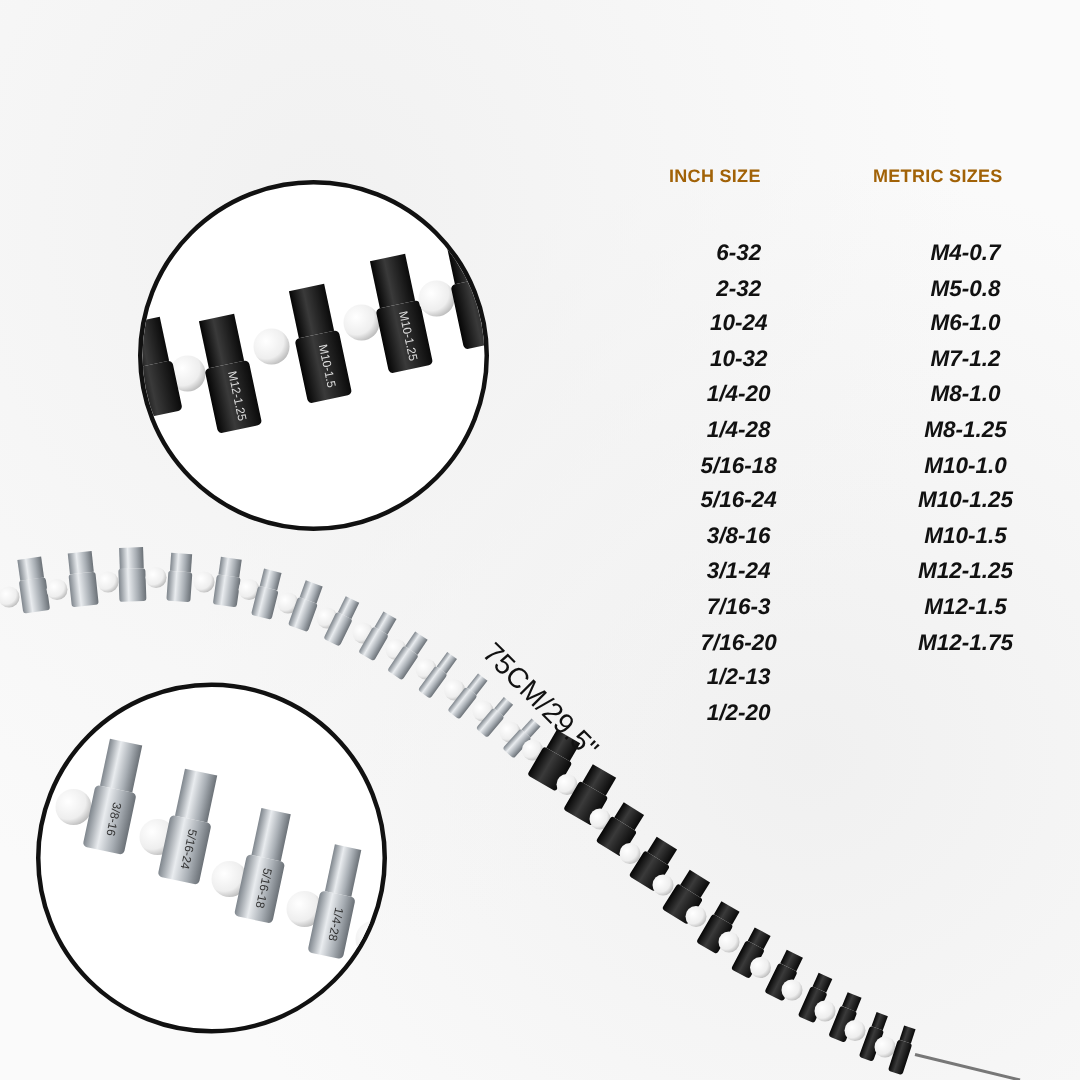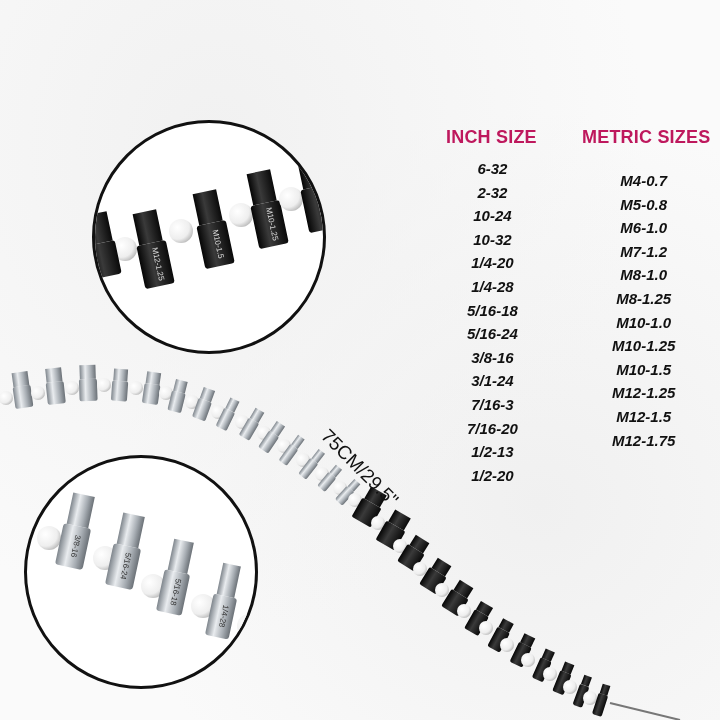--- a/index.html
+++ b/index.html
@@ -1,21 +1,21 @@
 <!DOCTYPE html>
 <html><head>
 <meta charset="utf-8">
 <style>
   html,body{margin:0;padding:0;}
   body{width:720px;height:720px;overflow:hidden;background:#fbfbfb;position:relative;font-family:"Liberation Sans",sans-serif;}
   .bg{position:absolute;inset:0;background:
      radial-gradient(ellipse at 30% 20%, #f1f1f1 0%, rgba(255,255,255,0) 60%),
      radial-gradient(ellipse at 75% 70%, #f0f0f0 0%, rgba(255,255,255,0) 55%),
      #fafafa;}
-  .col-head{position:absolute;top:127px;font-weight:bold;font-size:18px;color:#be185d;letter-spacing:0.2px;}
+  .col-head{position:absolute;top:110px;font-weight:bold;font-size:12px;color:#a16207;letter-spacing:0.2px;}
   .col-list{position:absolute;top:157px;margin:0;padding:0;list-style:none;}
   .col-list li{height:23.6px;line-height:23.6px;font-weight:bold;font-style:italic;font-size:15px;color:#111;text-align:center;}
   .length-label{position:absolute;left:332px;top:425px;transform:rotate(45deg);transform-origin:left top;font-size:19px;color:#111;white-space:nowrap;}
   .zoom-circle{position:absolute;border:3px solid #111;border-radius:50%;background:#fff;overflow:hidden;}
   svg{position:absolute;left:0;top:0;}
 </style>
 </head>
 <body>
 
 <div class="bg"></div>
@@ -259,21 +259,21 @@
   <li>5/16-18</li>
   <li>5/16-24</li>
   <li>3/8-16</li>
   <li>3/1-24</li>
   <li>7/16-3</li>
   <li>7/16-20</li>
   <li>1/2-13</li>
   <li>1/2-20</li>
 </ul>
 
-<ul class="col-list" style="left:612px;margin-top:12px;">
+<ul class="col-list" style="left:612px;">
   <li>M4-0.7</li>
   <li>M5-0.8</li>
   <li>M6-1.0</li>
   <li>M7-1.2</li>
   <li>M8-1.0</li>
   <li>M8-1.25</li>
   <li>M10-1.0</li>
   <li>M10-1.25</li>
   <li>M10-1.5</li>
   <li>M12-1.25</li>

